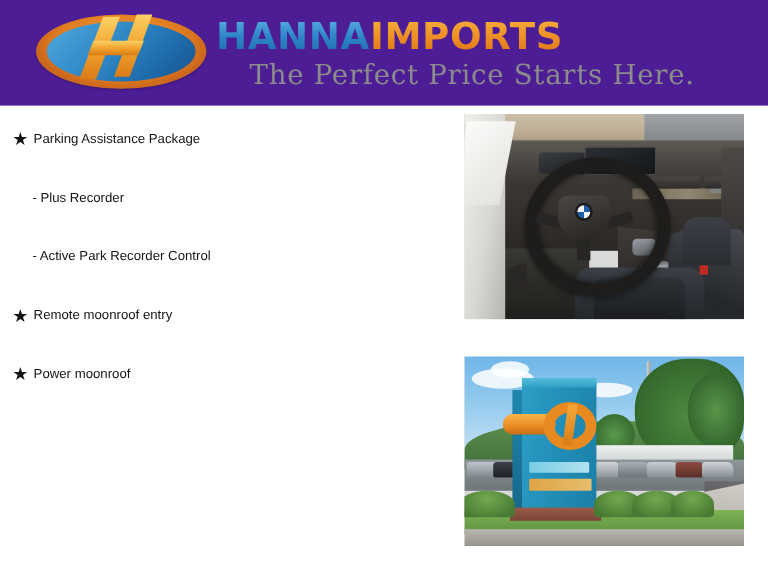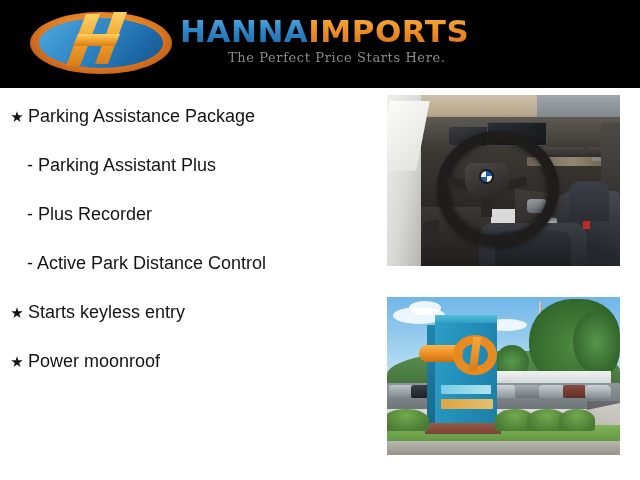--- a/index.html
+++ b/index.html
@@ -6,21 +6,21 @@
   body{
     width:640px;height:480px;
     background:#ffffff;
     font-family:"Liberation Sans", sans-serif;
     overflow:hidden;
     position:relative;
   }
   .page{position:relative;width:640px;height:480px;background:#fff;}
 
   
-  .header{position:absolute;left:0;top:0;width:640px;height:88px;background:#000000;}
+  .header{position:absolute;left:0;top:0;width:640px;height:88px;background:#4c1d95;}
   .logo-wrap{position:absolute;left:28px;top:8px;width:500px;height:72px;}
 
   .logo-oval{
     position:absolute;left:2px;top:4px;width:142px;height:62px;
     border-radius:50%;
     background:
       radial-gradient(ellipse at 50% 40%, #f7a63c 0%, #e07a20 55%, #b8561a 85%, #8c3d12 100%);
     box-shadow:0 1px 2px rgba(0,0,0,.25);
     overflow:hidden;
   }
@@ -43,37 +43,37 @@
     background:linear-gradient(180deg,#5fb3e4 0%,#2d84c6 50%,#1b6aa8 100%);
     -webkit-background-clip:text;background-clip:text;color:transparent;
     -webkit-text-fill-color:transparent;
   }
   .brand-imports{
     background:linear-gradient(180deg,#f6b23e 0%,#ec8b22 55%,#d86f16 100%);
     -webkit-background-clip:text;background-clip:text;color:transparent;
     -webkit-text-fill-color:transparent;
   }
   .tagline{
-    position:absolute;left:48px;top:36px;
-    font-size:13px;color:#8b8b8b;letter-spacing:.6px;
+    position:absolute;left:28px;top:36px;
+    font-size:23px;color:#8b8b8b;letter-spacing:.6px;
     font-family:"DejaVu Serif", serif;
     white-space:nowrap;
   }
 
   
   .features{position:absolute;left:0;top:92px;width:380px;height:388px;}
   .feat-row{position:relative;height:49px;line-height:49px;}
   .feat-bullet{
     position:absolute;left:8px;top:0;width:18px;height:49px;
     line-height:49px;text-align:center;
     font-size:15px;color:#141414;
   }
   .feat-label{
     position:absolute;top:0;height:49px;line-height:49px;
-    font-size:18px;color:#141414;white-space:nowrap;text-align:right;
+    font-size:11px;color:#141414;white-space:nowrap;text-align:right;
   }
   .lvl0 .feat-label{left:28px;}
   .lvl1 .feat-label{left:27px;}
 
   
   .photo{position:absolute;overflow:hidden;background:#d9d9d9;}
   .photo-interior{left:387px;top:95px;width:233px;height:171px;}
   .photo-dealership{left:387px;top:297px;width:233px;height:158px;}
 
   
@@ -251,37 +251,34 @@
     </div>
   </div>
 
   <div class="features">
 
     <div class="feat-row lvl0">
       <span class="feat-bullet">★</span>
       <span class="feat-label">Parking Assistance Package</span>
     </div>
 
-    <div class="feat-row lvl1">
-      <span class="feat-label">- Parking Assistant Plus</span>
-    </div>
 
     <div class="feat-row lvl1">
       <span class="feat-label">- Plus Recorder</span>
     </div>
 
     <div class="feat-row lvl1">
-      <span class="feat-label">- Active Park Distance Control</span>
+      <span class="feat-label">- Active Park Recorder Control</span>
     </div>
 
 
 
     <div class="feat-row lvl0">
       <span class="feat-bullet">★</span>
-      <span class="feat-label">Starts keyless entry</span>
+      <span class="feat-label">Remote moonroof entry</span>
     </div>
 
     <div class="feat-row lvl0">
       <span class="feat-bullet">★</span>
       <span class="feat-label">Power moonroof</span>
     </div>
 
   </div>
 
   <div class="photo photo-interior">

